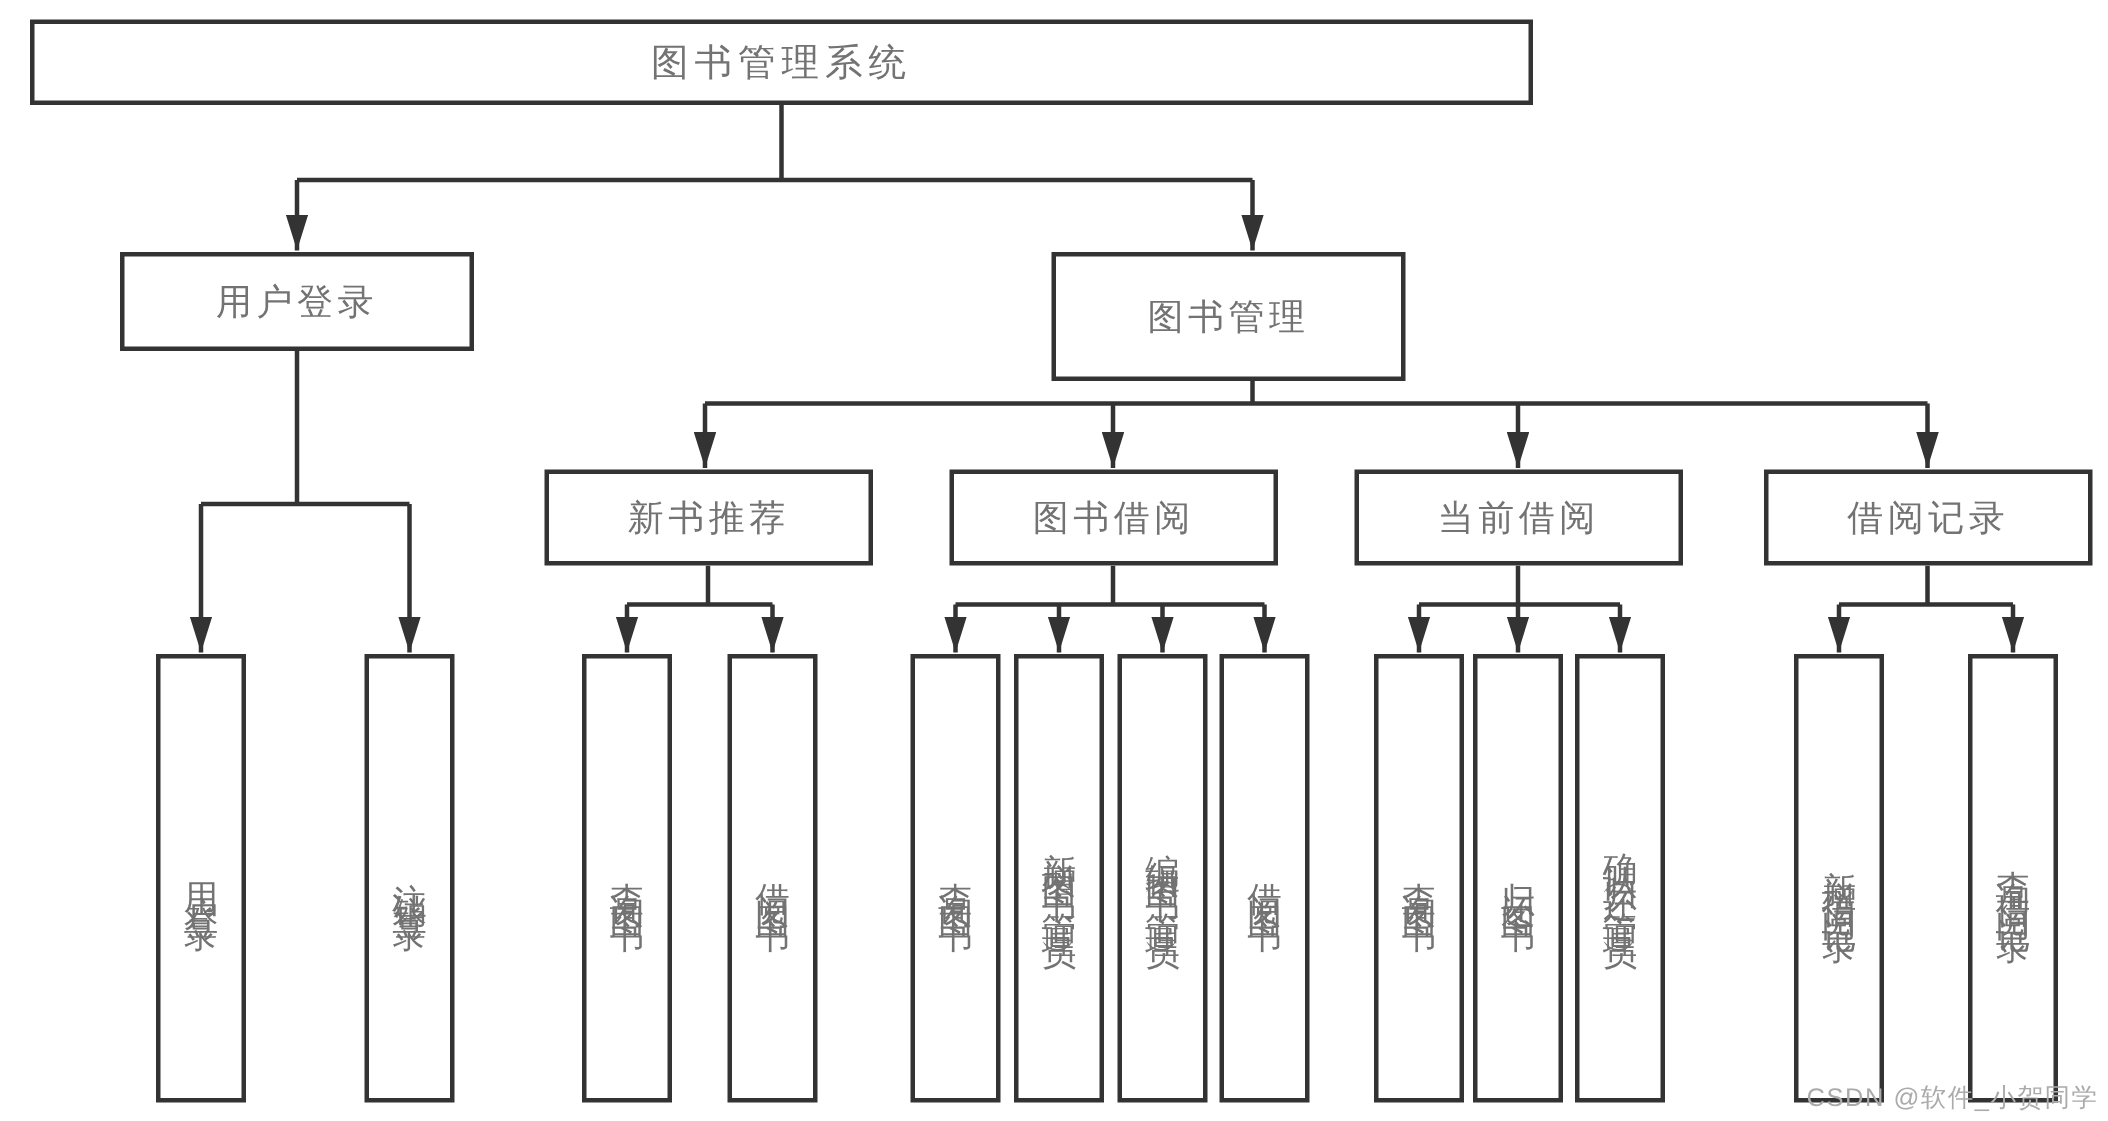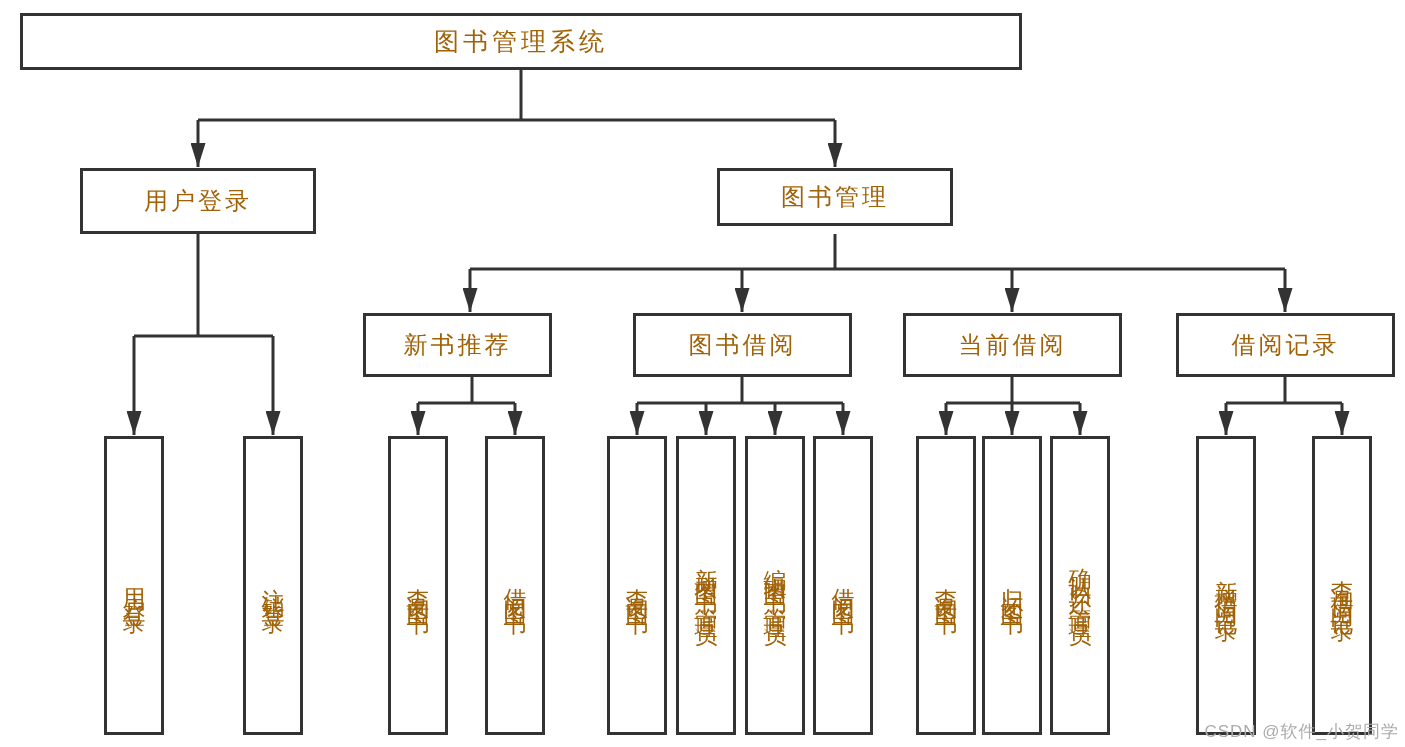--- a/index.html
+++ b/index.html
@@ -25,21 +25,21 @@
     position: absolute;
     box-sizing: border-box;
     border: 3px solid #333333;
     background: #ffffff;
     display: flex;
     align-items: center;
     justify-content: center;
     z-index: 2;
   }
   .node .lbl {
-    color: #a16207;
+    color: #737373;
     white-space: nowrap;
   }
   .hbox .lbl {
     font-size: 24px;
     letter-spacing: 3px;
   }
   .root-box .lbl {
     font-size: 25px;
     letter-spacing: 4px;
   }
@@ -117,25 +117,25 @@
     </g>
   </svg>
 
   <div class="node hbox root-box" style="left:20px;top:13px;width:1002px;height:57px">
     <span class="lbl">图书管理系统</span>
   </div>
 
   <div class="node hbox" style="left:80px;top:168px;width:236px;height:66px">
     <span class="lbl">用户登录</span>
   </div>
-  <div class="node hbox" style="left:717px;top:168px;width:236px;height:58px">
+  <div class="node hbox" style="left:701px;top:168px;width:236px;height:86px">
     <span class="lbl">图书管理</span>
   </div>
 
-  <div class="node hbox" style="left:363px;top:313px;width:189px;height:64px">
+  <div class="node hbox" style="left:363px;top:313px;width:219px;height:64px">
     <span class="lbl">新书推荐</span>
   </div>
   <div class="node hbox" style="left:903px;top:313px;width:219px;height:64px">
     <span class="lbl">当前借阅</span>
   </div>
   <div class="node hbox" style="left:633px;top:313px;width:219px;height:64px">
     <span class="lbl">图书借阅</span>
   </div>
   <div class="node hbox" style="left:1176px;top:313px;width:219px;height:64px">
     <span class="lbl">借阅记录</span>

